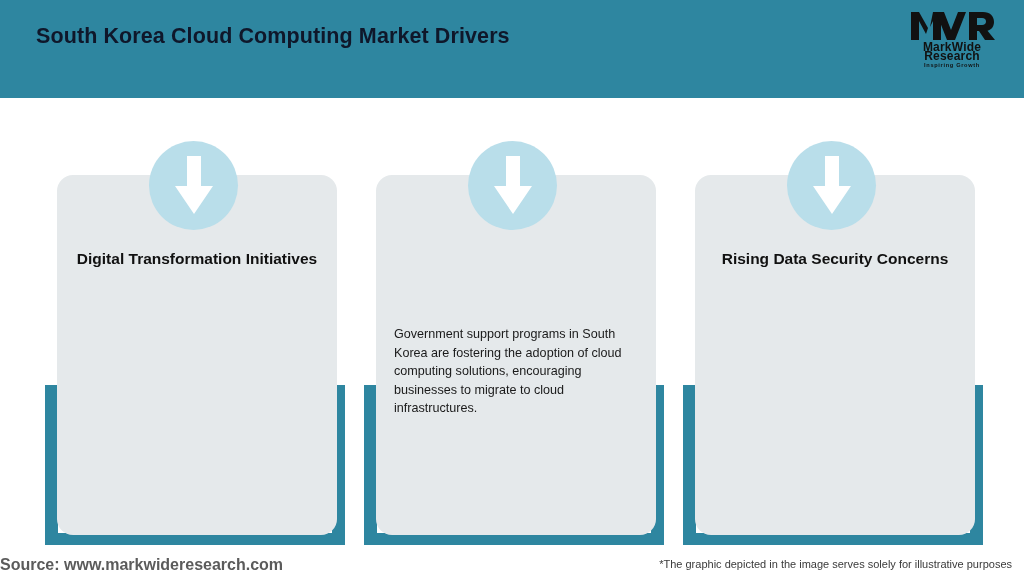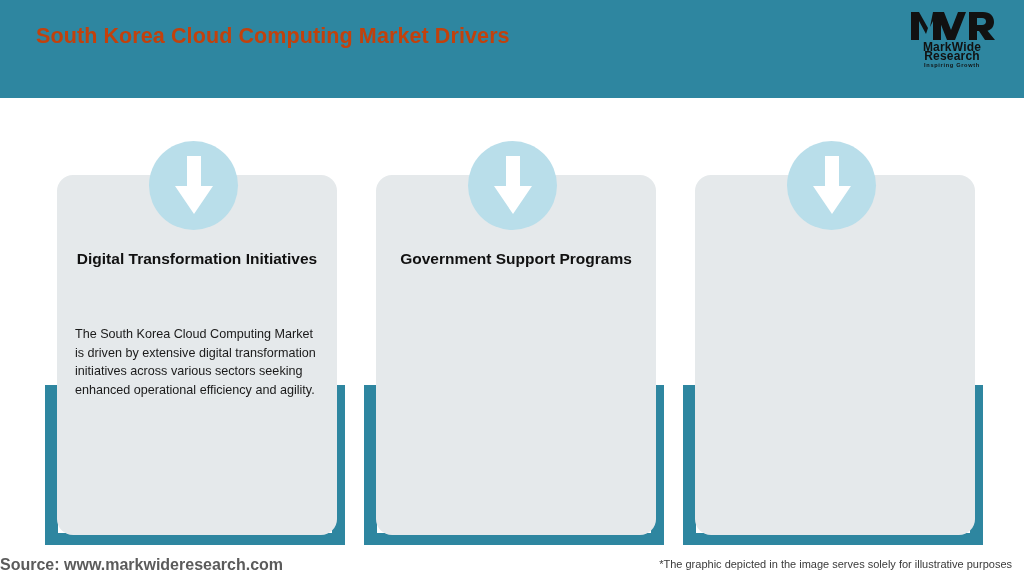--- a/index.html
+++ b/index.html
@@ -25,21 +25,21 @@
     width: 1024px;
     height: 98px;
     background: #2E86A0;
   }
   #page-title {
     position: absolute;
     left: 36px;
     top: 24px;
     font-size: 21.5px;
     font-weight: bold;
-    color: #c2410c;
+    color: #0f172a;
     letter-spacing: 0.1px;
     white-space: nowrap;
   }
 
   
   #logo {
     position: absolute;
     right: 16px;
     top: 8px;
     width: 112px;
@@ -193,52 +193,52 @@
   <span id="logo-tagline">Inspiring Growth</span>
 </div>
 
 <div class="card-group" id="card-group-0">
   <div class="teal-left"></div>
   <div class="teal-right"></div>
   <div class="teal-bottom"></div>
 
   <div class="card">
     <div class="card-title">Digital Transformation Initiatives</div>
-    <div class="card-body">The South Korea Cloud Computing Market is driven by extensive digital transformation initiatives across various sectors seeking enhanced operational efficiency and agility.</div>
   </div>
 
   <div class="arrow-badge">
     <svg width="38" height="58" viewBox="0 0 38 58">
       <path d="M12 0 L26 0 L26 30 L38 30 L19 58 L0 30 L12 30 Z" fill="#FFFFFF"></path>
     </svg>
   </div>
 </div>
 
 <div class="card-group" id="card-group-1">
   <div class="teal-left"></div>
   <div class="teal-right"></div>
   <div class="teal-bottom"></div>
 
   <div class="card">
-    <div class="card-title">Government Support Programs</div>
+    <div class="card-body">Government support programs in South Korea are fostering the adoption of cloud computing solutions, encouraging businesses to migrate to cloud infrastructures.</div>
   </div>
 
   <div class="arrow-badge">
     <svg width="38" height="58" viewBox="0 0 38 58">
       <path d="M12 0 L26 0 L26 30 L38 30 L19 58 L0 30 L12 30 Z" fill="#FFFFFF"></path>
     </svg>
   </div>
 </div>
 
 <div class="card-group" id="card-group-2">
   <div class="teal-left"></div>
   <div class="teal-right"></div>
   <div class="teal-bottom"></div>
 
   <div class="card">
+    <div class="card-title">Rising Data Security Concerns</div>
   </div>
 
   <div class="arrow-badge">
     <svg width="38" height="58" viewBox="0 0 38 58">
       <path d="M12 0 L26 0 L26 30 L38 30 L19 58 L0 30 L12 30 Z" fill="#FFFFFF"></path>
     </svg>
   </div>
 </div>
 
 <div id="footer-source">Source: www.markwideresearch.com</div>

